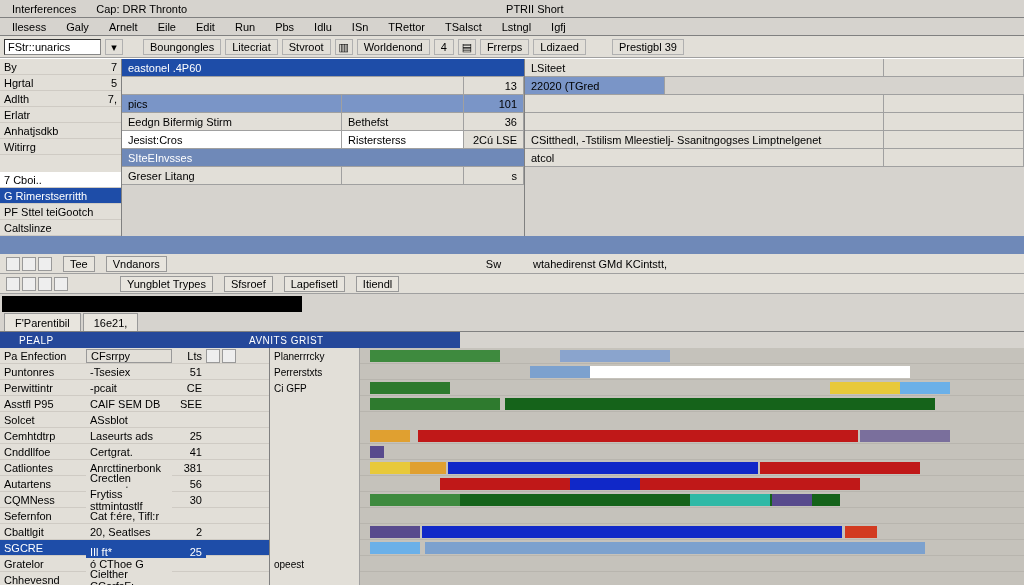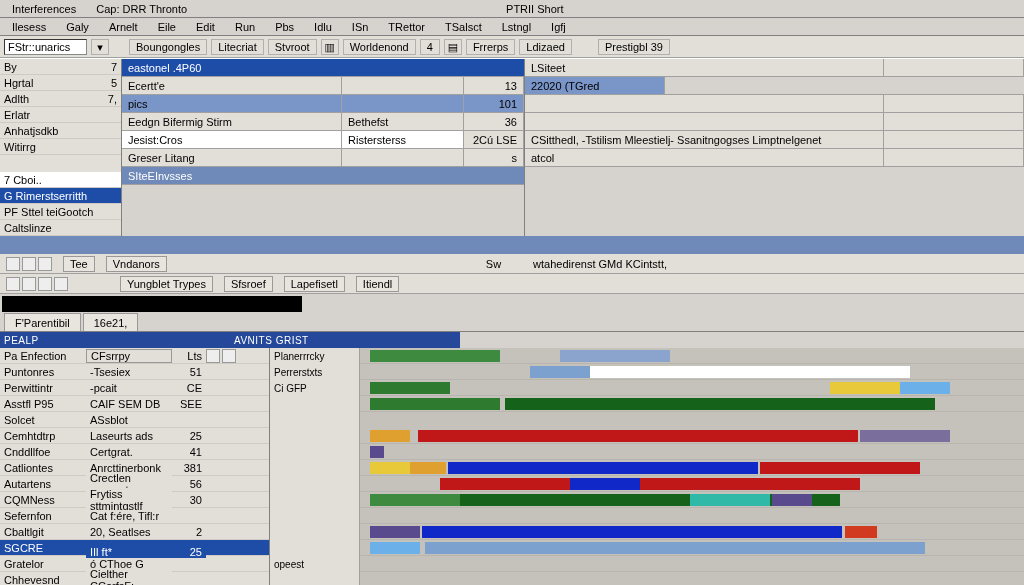--- a/index.html
+++ b/index.html
@@ -111,21 +111,21 @@
   }
   .strip .chip { border:1px solid #999; padding:0 6px; height:16px; line-height:14px; background:#e8e5de;}
   .blackbar { background:#000; height:16px; width:300px; margin:2px 0 0 2px;}
   .tabbar {
     display:flex; background:#d6d3ce; height:20px; align-items:center;
     border-bottom:1px solid #808080; padding-left:4px; gap:2px;
   }
   .tabbar .tab { padding:2px 10px; border:1px solid #999; border-bottom:none; background:#e8e5de; height:18px; line-height:14px;}
   .section-title {
     background:#25489a; color:#fff; height:16px;
-    padding:1px 4px; display:flex; align-items:center;
+    padding:1px 19px; display:flex; align-items:center;
     font-size:10px; letter-spacing:0.5px;
   }
   .section-title.sub { width:230px;}
   .lower {
     display:flex; height:270px;
   }
   .props {
     width:270px;
     display:flex; flex-direction:column;
     background:#e2dfd8;
@@ -187,21 +187,21 @@
   <span class="mitem">Pbs</span>
   <span class="mitem">Idlu</span>
   <span class="mitem">ISn</span>
   <span class="mitem">TRettor</span>
   <span class="mitem">TSalsct</span>
   <span class="mitem">Lstngl</span>
   <span class="mitem">Igfj</span>
 </div>
 
 <div class="toolbar">
-  <span class="field" style="width:83px">FStr::unarics</span>
+  <span class="field" style="width:97px">FStr::unarics</span>
   <span class="tbtn ico">▾</span>
   <span style="width:12px"></span>
   <span class="tbtn">Boungongles</span>
   <span class="tbtn">Litecriat</span>
   <span class="tbtn">Stvroot</span>
   <span class="tbtn ico">▥</span>
   <span class="tbtn">Worldenond</span>
   <span class="tbtn">4</span>
   <span class="tbtn ico">▤</span>
   <span class="tbtn">Frrerps</span>
@@ -252,21 +252,20 @@
 
   <div class="center-pane grid" id="midgrid">
       <div class="grow selbar">
         <div class="gcell" style="width: 220px;">eastonel  .4P60</div>
         <div class="gcell" style="flex: 1 1 0%;"></div>
         <div class="gcell" style="width: 60px;">
           <span class="num"></span>
         </div>
       </div>
       <div class="grow ">
-        <div class="gcell" style="width: 220px;">Ecertt'e</div>
         <div class="gcell" style="flex: 1 1 0%;"></div>
         <div class="gcell" style="width: 60px;">
           <span class="num">13</span>
         </div>
       </div>
       <div class="grow blue2">
         <div class="gcell" style="width: 220px;">pics</div>
         <div class="gcell" style="flex: 1 1 0%;"></div>
         <div class="gcell" style="width: 60px;">
           <span class="num">101</span>
@@ -279,32 +278,32 @@
           <span class="num">36</span>
         </div>
       </div>
       <div class="grow ">
         <div class="gcell white" style="width: 220px;">Jesist:Cros</div>
         <div class="gcell white" style="flex: 1 1 0%;">Ristersterss</div>
         <div class="gcell" style="width: 60px;">
           <span class="num">2Cú  LSE</span>
         </div>
       </div>
-      <div class="grow ">
-        <div class="gcell" style="width: 220px;">Greser Litang</div>
-        <div class="gcell" style="flex: 1 1 0%;"></div>
-        <div class="gcell" style="width: 60px;">
-          <span class="num">s</span>
-        </div>
-      </div>
       <div class="grow band">
         <div class="gcell" style="width: 220px;">SIteEInvsses</div>
         <div class="gcell" style="flex: 1 1 0%;"></div>
         <div class="gcell" style="width: 60px;">
           <span class="num"></span>
+        </div>
+      </div>
+      <div class="grow ">
+        <div class="gcell" style="width: 220px;">Greser Litang</div>
+        <div class="gcell" style="flex: 1 1 0%;"></div>
+        <div class="gcell" style="width: 60px;">
+          <span class="num">s</span>
         </div>
       </div>
     </div>
 
   <div class="right-pane grid" id="rightgrid">
       <div class="grow ">
         <div class="gcell" style="flex: 1 1 0%;">LSiteet</div>
         <div class="gcell" style="width: 140px;"></div>
       </div>
       <div class="grow blue2">

